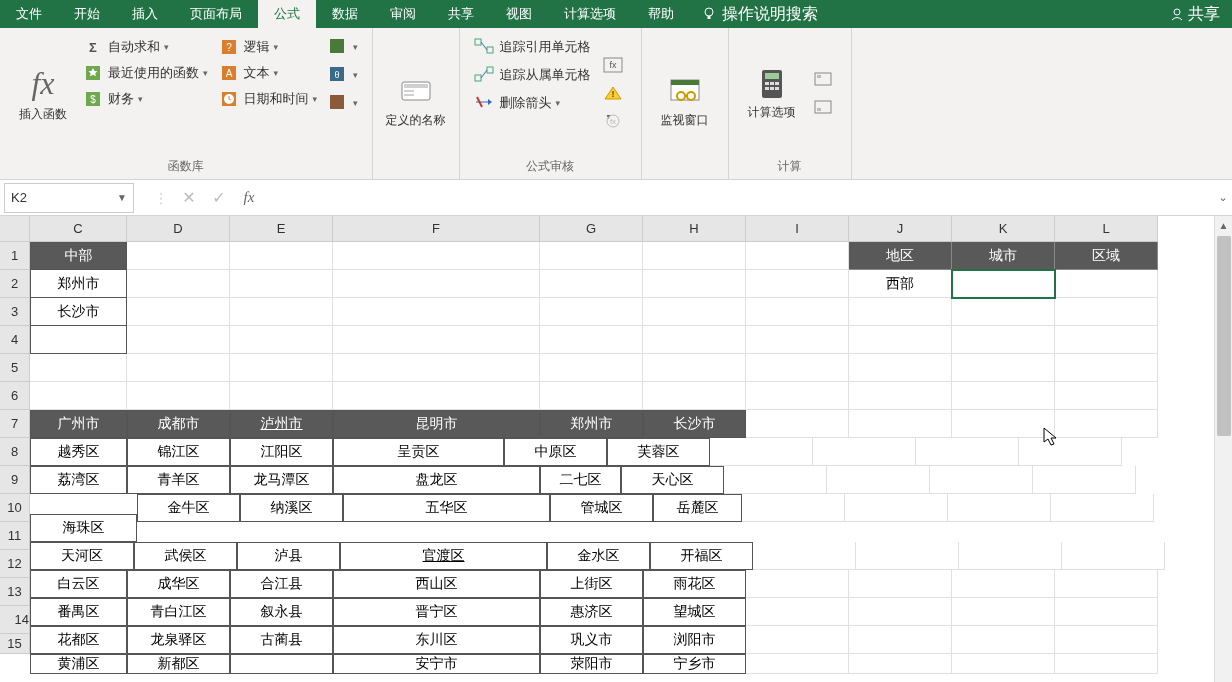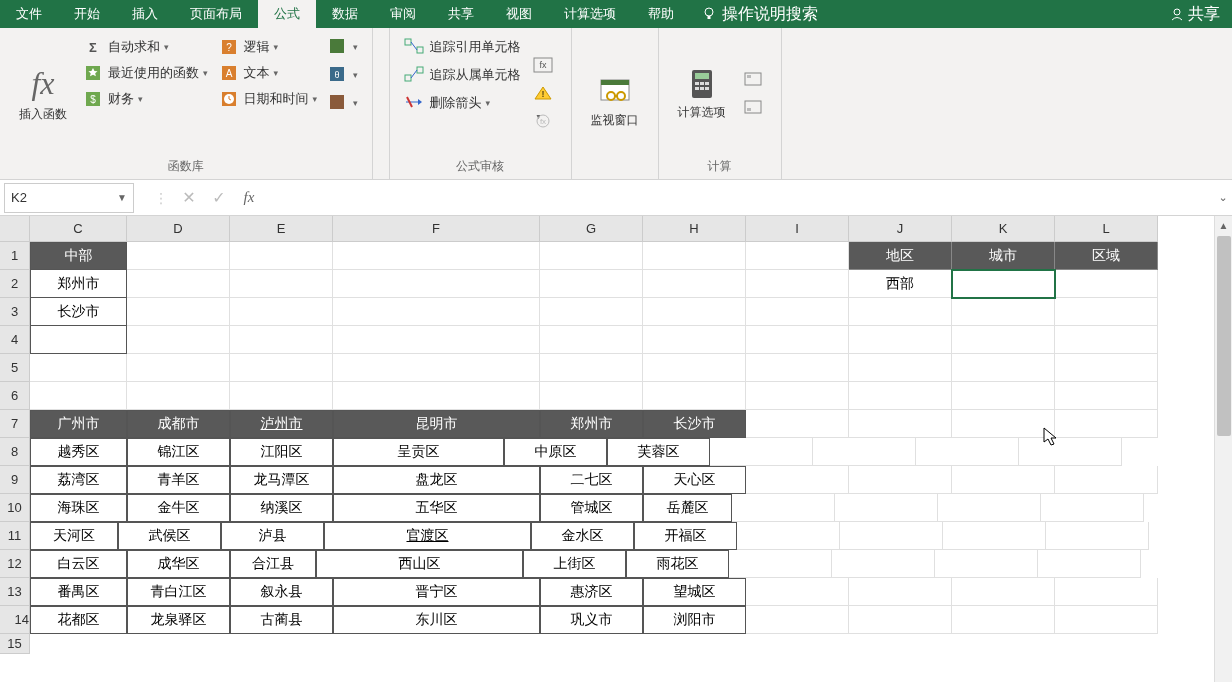--- a/index.html
+++ b/index.html
@@ -192,20 +192,31 @@
                 <rect x="1" y="1" width="14" height="14" fill="#8a5a3a"></rect>
               </svg></span>
             <span class="dropdown-arrow">▾</span>
           </div>
       </div>
     </div>
     <div class="ribbon-group-label">函数库</div>
   </div>
 
   <div class="ribbon-group">
+    <div class="ribbon-group-content">
+      <div class="big-button">
+        <svg width="36" height="32" viewBox="0 0 36 32">
+            <rect x="4" y="6" width="28" height="18" rx="2" fill="#fff" stroke="#888"></rect>
+            <rect x="6" y="8" width="24" height="4" fill="#d0d0d0"></rect>
+            <rect x="6" y="14" width="10" height="2" fill="#d0d0d0"></rect>
+            <rect x="6" y="18" width="10" height="2" fill="#d0d0d0"></rect>
+          </svg>
+        <span class="big-button-label">定义的名称</span>
+      </div>
+    </div>
     <div class="ribbon-group-label"></div>
   </div>
 
   <div class="ribbon-group">
     <div class="ribbon-group-content">
       <div class="audit-col">
         <div class="audit-item">
           <span class="icon-box"><svg width="20" height="16">
                 <rect x="1" y="1" width="6" height="6" fill="none" stroke="#4a7"></rect>
                 <rect x="13" y="9" width="6" height="6" fill="none" stroke="#4a7"></rect>
@@ -444,55 +455,55 @@
         <div class="cell" style="width: 103px; height: 28px;"></div>
         <div class="cell" style="width: 103px; height: 28px;"></div>
         <div class="cell" style="width: 103px; height: 28px;"></div>
         <div class="cell" style="width: 103px; height: 28px;"></div>
       </div>
       <div class="cell-row">
         <div class="cell" style="width: 97px; height: 28px; border-width: 1px; border-style: solid; border-color: rgb(85, 85, 85);">荔湾区</div>
         <div class="cell" style="width: 103px; height: 28px; border-width: 1px; border-style: solid; border-color: rgb(85, 85, 85);">青羊区</div>
         <div class="cell" style="width: 103px; height: 28px; border-width: 1px; border-style: solid; border-color: rgb(85, 85, 85);">龙马潭区</div>
         <div class="cell" style="width: 207px; height: 28px; border-width: 1px; border-style: solid; border-color: rgb(85, 85, 85);">盘龙区</div>
-        <div class="cell" style="width: 103px; height: 28px; border-width: 1px; border-style: solid; border-color: rgb(85, 85, 85);">二七区</div>
+        <div class="cell" style="width: 81px; height: 28px; border-width: 1px; border-style: solid; border-color: rgb(85, 85, 85);">二七区</div>
         <div class="cell" style="width: 103px; height: 28px; border-width: 1px; border-style: solid; border-color: rgb(85, 85, 85);">天心区</div>
         <div class="cell" style="width: 103px; height: 28px;"></div>
         <div class="cell" style="width: 103px; height: 28px;"></div>
         <div class="cell" style="width: 103px; height: 28px;"></div>
         <div class="cell" style="width: 103px; height: 28px;"></div>
       </div>
       <div class="cell-row">
-        <div class="cell" style="width: 97px; height: 28px; border-width: 1px; border-style: solid; border-color: rgb(85, 85, 85);">海珠区</div>
+        <div class="cell" style="width: 107px; height: 28px; border-width: 1px; border-style: solid; border-color: rgb(85, 85, 85); margin-top: 20px;">海珠区</div>
         <div class="cell" style="width: 103px; height: 28px; border-width: 1px; border-style: solid; border-color: rgb(85, 85, 85);">金牛区</div>
         <div class="cell" style="width: 103px; height: 28px; border-width: 1px; border-style: solid; border-color: rgb(85, 85, 85);">纳溪区</div>
         <div class="cell" style="width: 207px; height: 28px; border-width: 1px; border-style: solid; border-color: rgb(85, 85, 85);">五华区</div>
         <div class="cell" style="width: 103px; height: 28px; border-width: 1px; border-style: solid; border-color: rgb(85, 85, 85);">管城区</div>
         <div class="cell" style="width: 89px; height: 28px; border-width: 1px; border-style: solid; border-color: rgb(85, 85, 85);">岳麓区</div>
         <div class="cell" style="width: 103px; height: 28px;"></div>
         <div class="cell" style="width: 103px; height: 28px;"></div>
         <div class="cell" style="width: 103px; height: 28px;"></div>
         <div class="cell" style="width: 103px; height: 28px;"></div>
       </div>
       <div class="cell-row">
-        <div class="cell" style="width: 88px; height: 28px; border-width: 1px; border-style: solid; border-color: rgb(85, 85, 85);">天河区</div>
+        <div class="cell" style="width: 104px; height: 28px; border-width: 1px; border-style: solid; border-color: rgb(85, 85, 85);">天河区</div>
         <div class="cell" style="width: 103px; height: 28px; border-width: 1px; border-style: solid; border-color: rgb(85, 85, 85);">武侯区</div>
         <div class="cell" style="width: 103px; height: 28px; border-width: 1px; border-style: solid; border-color: rgb(85, 85, 85);">泸县</div>
         <div class="cell" style="width: 207px; height: 28px; border-width: 1px; border-style: solid; border-color: rgb(85, 85, 85); text-decoration: underline;">官渡区</div>
         <div class="cell" style="width: 103px; height: 28px; border-width: 1px; border-style: solid; border-color: rgb(85, 85, 85);">金水区</div>
         <div class="cell" style="width: 103px; height: 28px; border-width: 1px; border-style: solid; border-color: rgb(85, 85, 85);">开福区</div>
         <div class="cell" style="width: 103px; height: 28px;"></div>
         <div class="cell" style="width: 103px; height: 28px;"></div>
         <div class="cell" style="width: 103px; height: 28px;"></div>
         <div class="cell" style="width: 103px; height: 28px;"></div>
       </div>
       <div class="cell-row">
         <div class="cell" style="width: 97px; height: 28px; border-width: 1px; border-style: solid; border-color: rgb(85, 85, 85);">白云区</div>
         <div class="cell" style="width: 103px; height: 28px; border-width: 1px; border-style: solid; border-color: rgb(85, 85, 85);">成华区</div>
-        <div class="cell" style="width: 86px; height: 28px; border-width: 1px; border-style: solid; border-color: rgb(85, 85, 85);">合江县</div>
+        <div class="cell" style="width: 103px; height: 28px; border-width: 1px; border-style: solid; border-color: rgb(85, 85, 85);">合江县</div>
         <div class="cell" style="width: 207px; height: 28px; border-width: 1px; border-style: solid; border-color: rgb(85, 85, 85);">西山区</div>
         <div class="cell" style="width: 103px; height: 28px; border-width: 1px; border-style: solid; border-color: rgb(85, 85, 85);">上街区</div>
         <div class="cell" style="width: 103px; height: 28px; border-width: 1px; border-style: solid; border-color: rgb(85, 85, 85);">雨花区</div>
         <div class="cell" style="width: 103px; height: 28px;"></div>
         <div class="cell" style="width: 103px; height: 28px;"></div>
         <div class="cell" style="width: 103px; height: 28px;"></div>
         <div class="cell" style="width: 103px; height: 28px;"></div>
       </div>
       <div class="cell-row">
         <div class="cell" style="width: 97px; height: 28px; border-width: 1px; border-style: solid; border-color: rgb(85, 85, 85);">番禺区</div>
@@ -511,20 +522,32 @@
         <div class="cell" style="width: 103px; height: 28px; border-width: 1px; border-style: solid; border-color: rgb(85, 85, 85);">龙泉驿区</div>
         <div class="cell" style="width: 103px; height: 28px; border-width: 1px; border-style: solid; border-color: rgb(85, 85, 85);">古蔺县</div>
         <div class="cell" style="width: 207px; height: 28px; border-width: 1px; border-style: solid; border-color: rgb(85, 85, 85);">东川区</div>
         <div class="cell" style="width: 103px; height: 28px; border-width: 1px; border-style: solid; border-color: rgb(85, 85, 85);">巩义市</div>
         <div class="cell" style="width: 103px; height: 28px; border-width: 1px; border-style: solid; border-color: rgb(85, 85, 85);">浏阳市</div>
         <div class="cell" style="width: 103px; height: 28px;"></div>
         <div class="cell" style="width: 103px; height: 28px;"></div>
         <div class="cell" style="width: 103px; height: 28px;"></div>
         <div class="cell" style="width: 103px; height: 28px;"></div>
       </div>
+      <div class="cell-row">
+        <div class="cell" style="width: 97px; height: 20px; border-width: 1px; border-style: solid; border-color: rgb(85, 85, 85);">黄浦区</div>
+        <div class="cell" style="width: 103px; height: 20px; border-width: 1px; border-style: solid; border-color: rgb(85, 85, 85);">新都区</div>
+        <div class="cell" style="width: 103px; height: 20px; border-width: 1px; border-style: solid; border-color: rgb(85, 85, 85);"></div>
+        <div class="cell" style="width: 207px; height: 20px; border-width: 1px; border-style: solid; border-color: rgb(85, 85, 85);">安宁市</div>
+        <div class="cell" style="width: 103px; height: 20px; border-width: 1px; border-style: solid; border-color: rgb(85, 85, 85);">荥阳市</div>
+        <div class="cell" style="width: 103px; height: 20px; border-width: 1px; border-style: solid; border-color: rgb(85, 85, 85);">宁乡市</div>
+        <div class="cell" style="width: 103px; height: 20px;"></div>
+        <div class="cell" style="width: 103px; height: 20px;"></div>
+        <div class="cell" style="width: 103px; height: 20px;"></div>
+        <div class="cell" style="width: 103px; height: 20px;"></div>
+      </div>
     </div>
   <div class="vscroll">
     <div class="vscroll-btn">▲</div>
     <div class="vscroll-thumb" style="top:20px;height:200px"></div>
   </div>
   <svg class="cursor-arrow" style="left:1042px;top:210px" width="18" height="22" viewBox="0 0 18 22">
       <path d="M2 2 L2 16 L6 13 L9 19 L12 18 L9 12 L14 12 Z" fill="#fff" stroke="#000"></path>
     </svg>
 </div>
 

